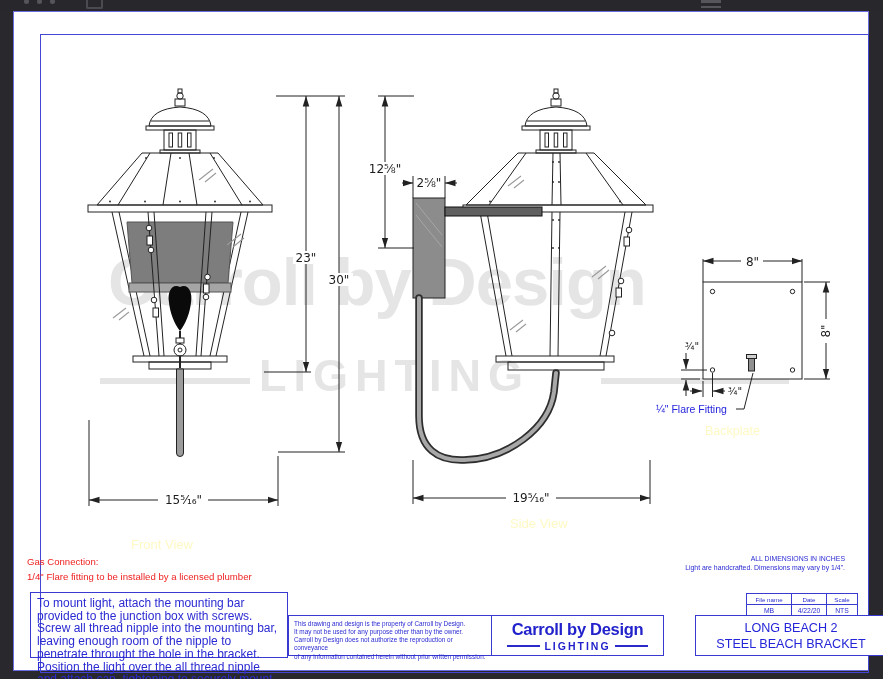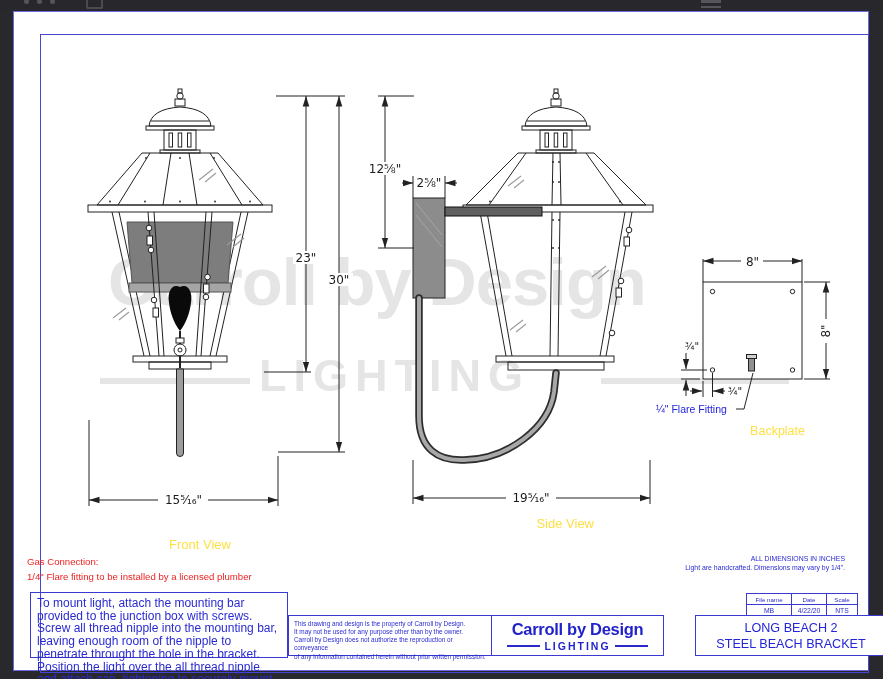--- a/index.html
+++ b/index.html
@@ -26,21 +26,21 @@
   .wm-dash{position:absolute;height:6px;background:#e5e5e5;z-index:2;}
   .wm-dash.d1{left:100px;top:378px;width:150px;}
   .wm-dash.d2{left:601px;top:378px;width:188px;}
   
   svg.draw{position:absolute;left:0;top:0;z-index:3;}
   svg .ln{stroke:#222;stroke-width:1;fill:none;}
   svg text.dim{font-family:"DejaVu Sans",sans-serif;font-size:12px;fill:#1c1c1c;text-anchor:middle;}
   svg text.dim-sm{font-family:"DejaVu Sans",sans-serif;font-size:10px;fill:#1c1c1c;text-anchor:middle;}
   svg text.blue-svg{font-family:"Liberation Sans",sans-serif;font-size:10.5px;fill:#2424dd;}
   
-  .view-label{position:absolute;z-index:4;color:#fde047;font-size:13px;text-align:right;width:100px;}
+  .view-label{position:absolute;z-index:4;color:#fef9c3;font-size:13px;text-align:left;width:100px;}
   .note-red{position:absolute;left:27px;top:555px;z-index:4;color:#ee2222;font-size:9.6px;line-height:14.5px;}
   .note-mount{position:absolute;left:30px;top:592px;width:258px;height:66px;box-sizing:border-box;
               border:1px solid #3a3ad0;padding:4px 4px 0 6px;z-index:4;color:#2a2ad2;
               font-size:12px;line-height:12.7px;}
   .note-dims{position:absolute;left:600px;top:555px;width:245px;text-align:right;z-index:4;
              color:#2a2ad2;font-size:6.9px;line-height:8.6px;}
   
   .tb-box{position:absolute;box-sizing:border-box;border:1px solid #3a3ad0;z-index:4;background:#fff;}
   .disclaimer{left:288px;top:615px;width:204px;height:41px;padding:3.5px 4px 0 5px;
               color:#2a2ad2;font-size:6.4px;line-height:8.3px;}
@@ -269,21 +269,21 @@
     <text class="dim" x="429" y="187">2⅝"</text>
     <text class="dim" x="531" y="502">19⁵⁄₁₆"</text>
     <text class="dim" x="752.5" y="265.5">8"</text>
     <text class="dim" x="826" y="335" transform="rotate(-90 826 331)">8"</text>
     <text class="dim-sm" x="692" y="350">¾"</text>
     <text class="dim-sm" x="735" y="395">¾"</text>
     <text class="blue-svg" x="656" y="413">¼" Flare Fitting</text>
   </svg>
 
   <div class="view-label" style="left:131px;top:537px;">Front View</div>
-  <div class="view-label" style="left:494px;top:516px;">Side View</div>
+  <div class="view-label" style="left:510px;top:516px;">Side View</div>
   <div class="view-label" style="left:705px;top:424px;font-size:12.5px;">Backplate</div>
 
   <div class="note-red">
     <div>Gas Connection:</div>
     <div>1/4" Flare fitting to be installed by a licensed plumber</div>
   </div>
   <div class="note-mount">To mount light, attach the mounting bar provided to the junction box with screws. Screw all thread nipple into the mounting bar, leaving enough room of the nipple to penetrate throught the hole in the bracket. Position the light over the all thread nipple and attach cap, tightening to securely mount light.</div>
   <div class="note-dims">
     <div>ALL DIMENSIONS IN INCHES</div>
     <div>Light are handcrafted. Dimensions may vary by 1/4".</div>

